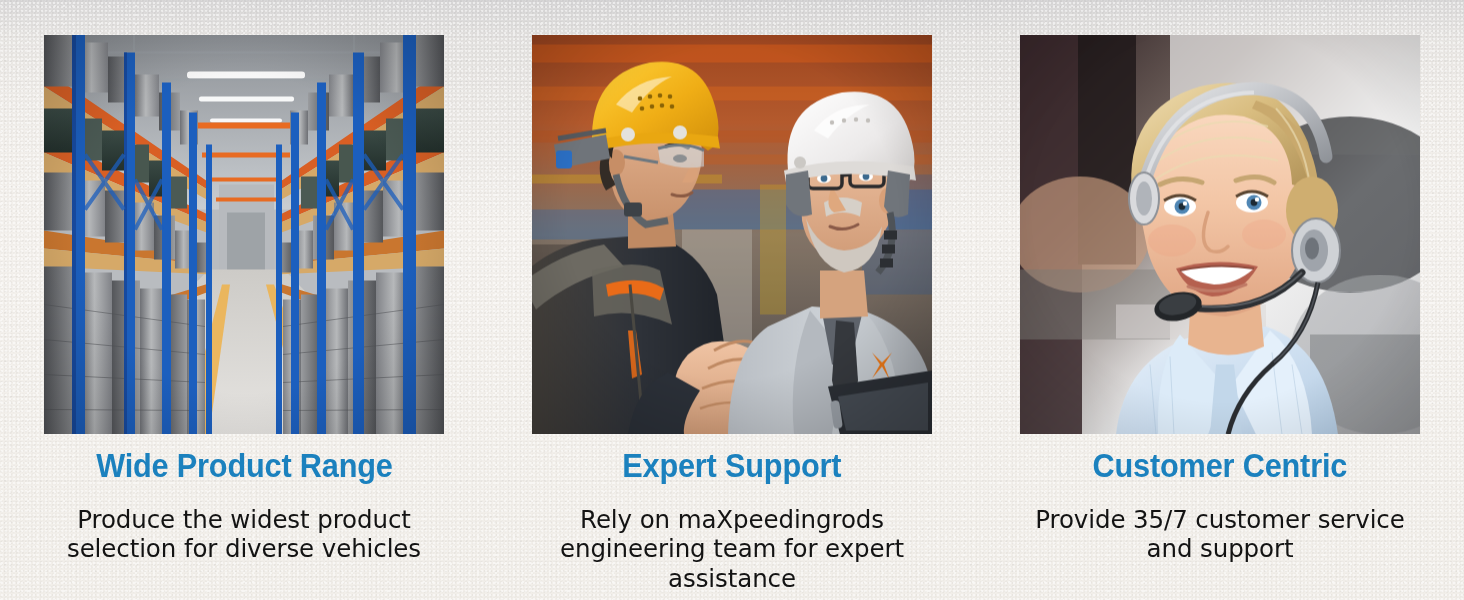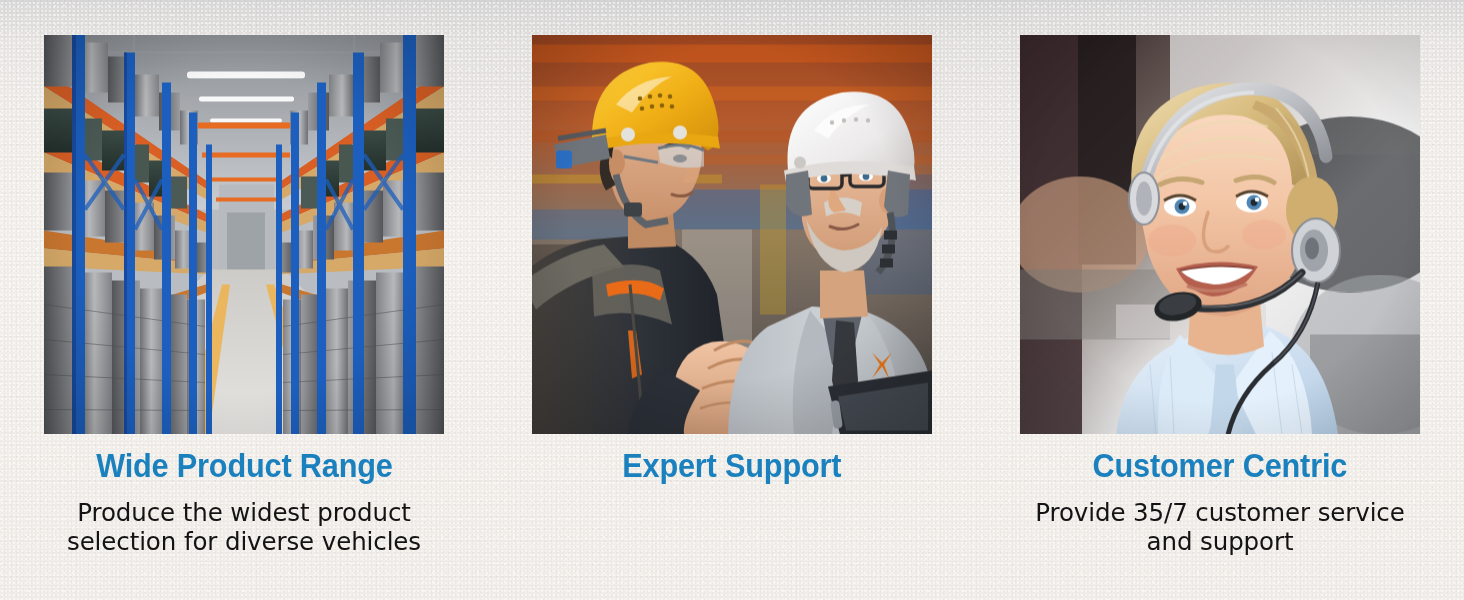--- a/index.html
+++ b/index.html
@@ -38,21 +38,21 @@
   }
   .photo>svg{display:block;width:100%;height:100%;}
   .title{
     margin-top:14px;
     font-family:"Liberation Sans Narrow","Liberation Sans",sans-serif;
     font-weight:700;font-size:33px;line-height:1.08;
     letter-spacing:-.2px;color:#1b81be;text-align:center;
     transform:scaleX(.93);transform-origin:center;white-space:nowrap;
   }
   .desc{
-    margin-top:14px;width:392px;text-align:center;color:#131313;
+    margin-top:21px;width:392px;text-align:center;color:#131313;
     font-family:"DejaVu Sans","Liberation Sans",sans-serif;
     font-size:24.5px;line-height:1.21;letter-spacing:-.1px;
   }
 </style>
 </head>
 <body>
 
 <div class="banner">
   <div class="noise"></div>
 
@@ -468,20 +468,21 @@
           <defs>
             <radialGradient id="e-vig" cx="50%" cy="45%" r="75%">
               <stop offset=".55" stop-color="#000" stop-opacity="0"></stop>
               <stop offset="1" stop-color="#000" stop-opacity=".25"></stop>
             </radialGradient>
           </defs>
           <rect width="400" height="400" fill="url(#e-vig)"></rect>
         </svg>
       </div>
       <div class="title">Expert Support</div>
+      <div class="desc">Rely on maXpeedingrods engineering team for expert assistance</div>
     </div>
 
     <div class="card">
       <div class="photo">
         <svg viewBox="0 0 400 400" preserveAspectRatio="xMidYMid slice">
           <defs>
             <linearGradient id="c-bg" x1="0" y1="0" x2="1" y2="1">
               <stop offset="0" stop-color="#2a1d20"></stop>
                 <stop offset=".3" stop-color="#6d5f5a"></stop>
               <stop offset=".62" stop-color="#efefef"></stop>

